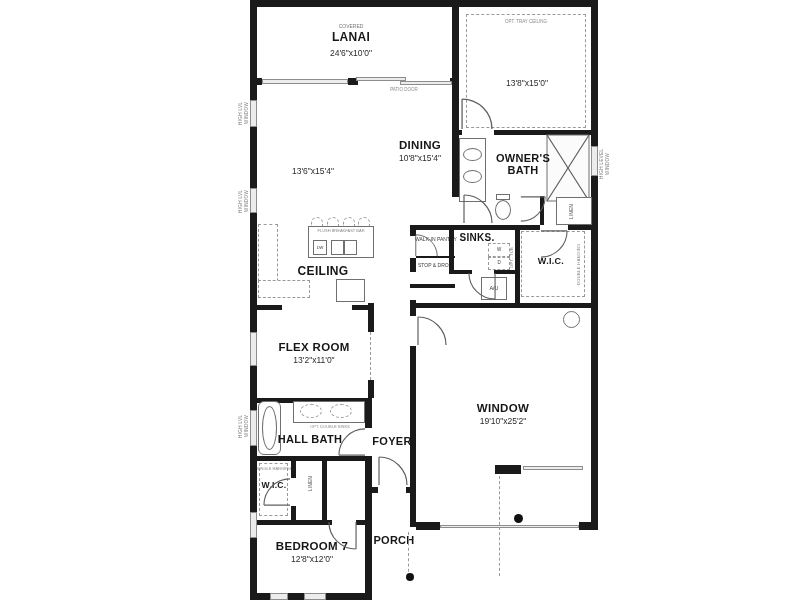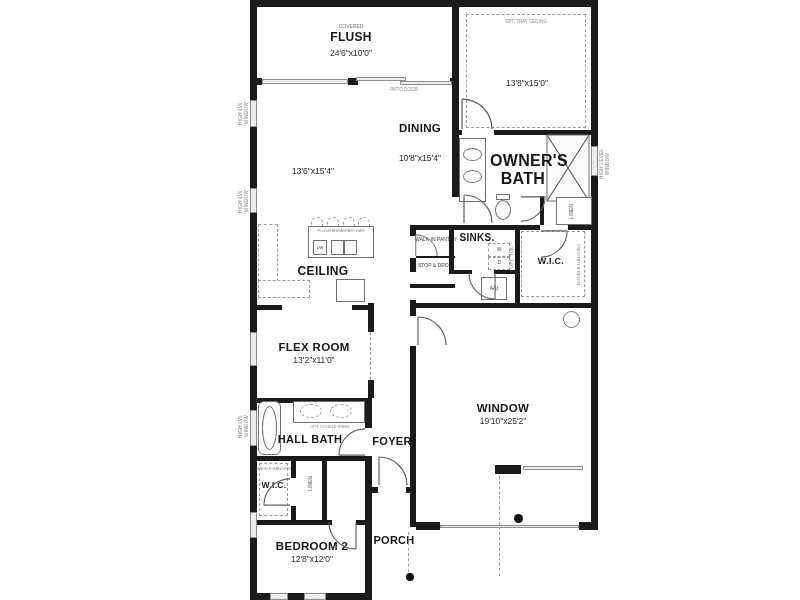--- a/index.html
+++ b/index.html
@@ -57,50 +57,50 @@
 
   <div class="wall" style="left:250px;top:78px;width:12px;height:7px"></div>
   <div class="wall" style="left:348px;top:78px;width:10px;height:7px"></div>
   <div class="wall" style="left:450px;top:78px;width:9px;height:7px"></div>
   <div class="win" style="left:262px;top:79px;width:86px;height:5px"></div>
   <div class="win" style="left:356px;top:77px;width:50px;height:4px"></div>
   <div class="win" style="left:400px;top:81px;width:52px;height:4px"></div>
   <div class="wall" style="left:452px;top:0;width:7px;height:85px"></div>
   <div class="tinyg" style="left:404px;top:87px">PATIO DOOR</div>
   <div class="tiny" style="left:351px;top:23px;color:#777">COVERED</div>
-  <div class="rlabel" style="left:351px;top:31px;font-size:12px">FLUSH</div>
+  <div class="rlabel" style="left:351px;top:31px;font-size:12px">LANAI</div>
   <div class="dims" style="left:351px;top:48px">24'6"x10'0"</div>
 
   <div class="dash" style="left:466px;top:14px;width:120px;height:114px"></div>
   <div class="tinyg" style="left:526px;top:19px">OPT. TRAY CEILING</div>
   <div class="dims" style="left:527px;top:78px">13'8"x15'0"</div>
   <div class="wall" style="left:452px;top:130px;width:10px;height:5px"></div>
   <div class="wall" style="left:494px;top:130px;width:104px;height:5px"></div>
 
   <div class="wall" style="left:452px;top:85px;width:7px;height:112px"></div>
   <div class="dims" style="left:313px;top:166px">13'6"x15'4"</div>
-  <div class="rlabel" style="left:420px;top:122px;font-size:11.5px">DINING</div>
+  <div class="rlabel" style="left:420px;top:139px;font-size:11.5px">DINING</div>
   <div class="dims" style="left:420px;top:153px">10'8"x15'4"</div>
 
   <div class="wall" style="left:452px;top:225px;width:88px;height:5px"></div>
   <div class="wall" style="left:568px;top:225px;width:30px;height:5px"></div>
   <div class="wall" style="left:540px;top:196px;width:4px;height:29px"></div>
   <div class="fix" style="left:459px;top:138px;width:27px;height:64px"></div>
   <div class="fix oval" style="left:463px;top:148px;width:19px;height:13px"></div>
   <div class="fix oval" style="left:463px;top:170px;width:19px;height:13px"></div>
   <div class="fix" style="left:496px;top:194px;width:14px;height:6px"></div>
   <div class="fix oval" style="left:495px;top:200px;width:16px;height:20px"></div>
   <svg class="arc" style="left:546px;top:134px;width:44px;height:68px" viewBox="0 0 44 68">
       <rect x="1" y="1" width="42" height="66" fill="#fbfbfb" stroke="#6f6f6f"></rect>
       <line x1="1" y1="1" x2="43" y2="67"></line>
       <line x1="43" y1="1" x2="1" y2="67"></line>
     </svg>
   <div class="fix" style="left:556px;top:197px;width:36px;height:28px"></div>
   <div class="vtext" style="left:569px;top:200px;width:10px;height:23px;color:#555">LINEN</div>
-  <div class="rlabel wrap" style="left:523px;top:152px;width:66px;font-size:16px">OWNER'S BATH</div>
+  <div class="rlabel wrap" style="left:523px;top:152px;width:66px;font-size:11px">OWNER'S BATH</div>
 
   <div class="fix" style="left:308px;top:226px;width:66px;height:32px"></div>
   <div class="tinyg" style="left:341px;top:228px;font-size:4px">FLUSH BREAKFAST BAR</div>
   <div class="fix" style="left:313px;top:240px;width:14px;height:15px"></div>
   <div class="tiny" style="left:320px;top:245px;font-size:4px">DW</div>
   <div class="fix" style="left:331px;top:240px;width:13px;height:15px"></div>
   <div class="fix" style="left:344px;top:240px;width:13px;height:15px"></div>
   <div class="stool" style="left:311px;top:217px;width:12px;height:9px"></div>
   <div class="stool" style="left:327px;top:217px;width:12px;height:9px"></div>
   <div class="stool" style="left:343px;top:217px;width:12px;height:9px"></div>
@@ -176,21 +176,21 @@
   <div class="wall" style="left:291px;top:461px;width:5px;height:17px"></div>
   <div class="wall" style="left:291px;top:506px;width:5px;height:14px"></div>
   <div class="wall" style="left:322px;top:461px;width:5px;height:59px"></div>
   <div class="dash" style="left:259px;top:463px;width:29px;height:53px"></div>
   <div class="tinyg" style="left:274px;top:466px;font-size:4px">SINGLE HANGING</div>
   <div class="rlabel" style="left:274px;top:481px;font-size:8.5px">W.I.C.</div>
   <div class="vtext" style="left:308px;top:468px;width:10px;height:30px;color:#555">LINEN</div>
 
   <div class="wall" style="left:257px;top:520px;width:75px;height:5px"></div>
   <div class="wall" style="left:356px;top:520px;width:16px;height:5px"></div>
-  <div class="rlabel" style="left:312px;top:540px;font-size:11.5px">BEDROOM 2</div>
+  <div class="rlabel" style="left:312px;top:540px;font-size:11.5px">BEDROOM 7</div>
   <div class="dims" style="left:312px;top:554px">12'8"x12'0"</div>
 
   <div class="rlabel" style="left:394px;top:534px;font-size:11px">PORCH</div>
   <div class="dline" style="left:408px;top:532px;height:45px"></div>
   <div class="dline" style="left:499px;top:476px;height:100px"></div>
   <div class="dot" style="left:406px;top:573px;width:8px;height:8px"></div>
   <div class="dot" style="left:514px;top:514px;width:9px;height:9px"></div>
 
   <svg class="arc" style="left:461px;top:98px;width:32px;height:32px" viewBox="0 0 30 30">
       <line x1="1" y1="29" x2="1" y2="1"></line>

